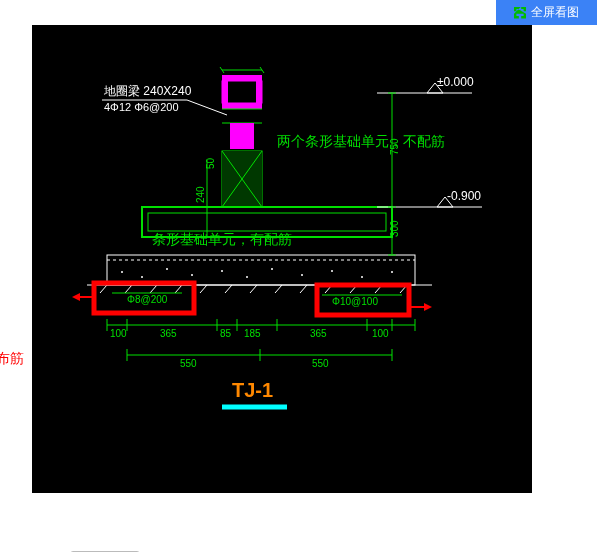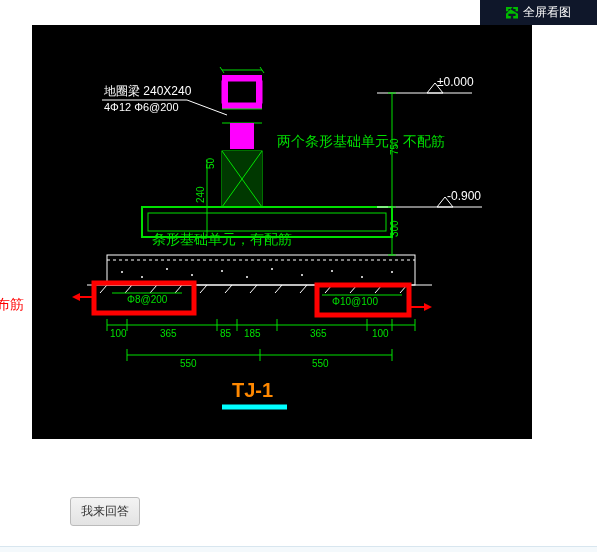--- a/index.html
+++ b/index.html
@@ -1,26 +1,26 @@
 <!DOCTYPE html>
 <html><head>
 <meta charset="utf-8">
 <style>
   * { box-sizing: border-box; margin: 0; padding: 0; }
   body { font-family: "Microsoft YaHei", Arial, sans-serif; font-size: 12px; background: #fff; width: 597px; }
   .toolbar { display: flex; justify-content: flex-end; background: #fff; }
-  .toolbar-btn { background: #0f172a; color: #fff; padding: 4px 26px; margin-left: 1px; display: flex; align-items: center; gap: 5px; cursor: pointer; font-size: 12px; }
+  .toolbar-btn { background: #3b82f6; color: #fff; padding: 4px 18px; margin-left: 1px; display: flex; align-items: center; gap: 5px; cursor: pointer; font-size: 12px; }
   .toolbar-btn .ico { width: 12px; height: 12px; display: inline-block; }
   .ico-full { background: #0b0; clip-path: polygon(0 0,40% 0,40% 20%,20% 20%,20% 40%,0 40%,0 0, 60% 0,100% 0,100% 40%,80% 40%,80% 20%,60% 20%,60% 0, 0 60%,20% 60%,20% 80%,40% 80%,40% 100%,0 100%,0 60%, 100% 60%,100% 100%,60% 100%,60% 80%,80% 80%,80% 60%,100% 60%); }
   .ico-save { background: #0b0; border-radius: 1px; position: relative; }
   .ico-save::after { content:""; position:absolute; top:2px; left:3px; width:6px; height:3px; background:#fff; }
   .ico-send { background: #0b0; clip-path: polygon(0 40%,60% 40%,60% 20%,100% 50%,60% 80%,60% 60%,0 60%); }
   .caret { width:0; height:0; border-left:4px solid transparent; border-right:4px solid transparent; border-top:5px solid #fff; margin-left:3px; }
 
-  .canvas-wrap { width: 500px; height: 414px; background: #000; margin: 0 0 0 32px; position: relative; overflow: hidden; }
+  .canvas-wrap { width: 500px; height: 468px; background: #000; margin: 0 0 0 32px; position: relative; overflow: hidden; }
   svg .grn { stroke: #00e000; fill: none; }
   svg .mag { stroke: #f0f; fill: none; }
   svg .magf { fill: #f0f; }
   svg .wht { stroke: #fff; fill: none; }
   svg .whtf { fill: #fff; }
   svg .cyn { stroke: #0ff; fill: none; stroke-width: 5; }
   svg .redbox { stroke: #f00; fill: none; stroke-width: 5; }
   svg text { font-family: Arial, sans-serif; }
   svg .dimtxt { fill:#00e000; font-size:10px; }
 

